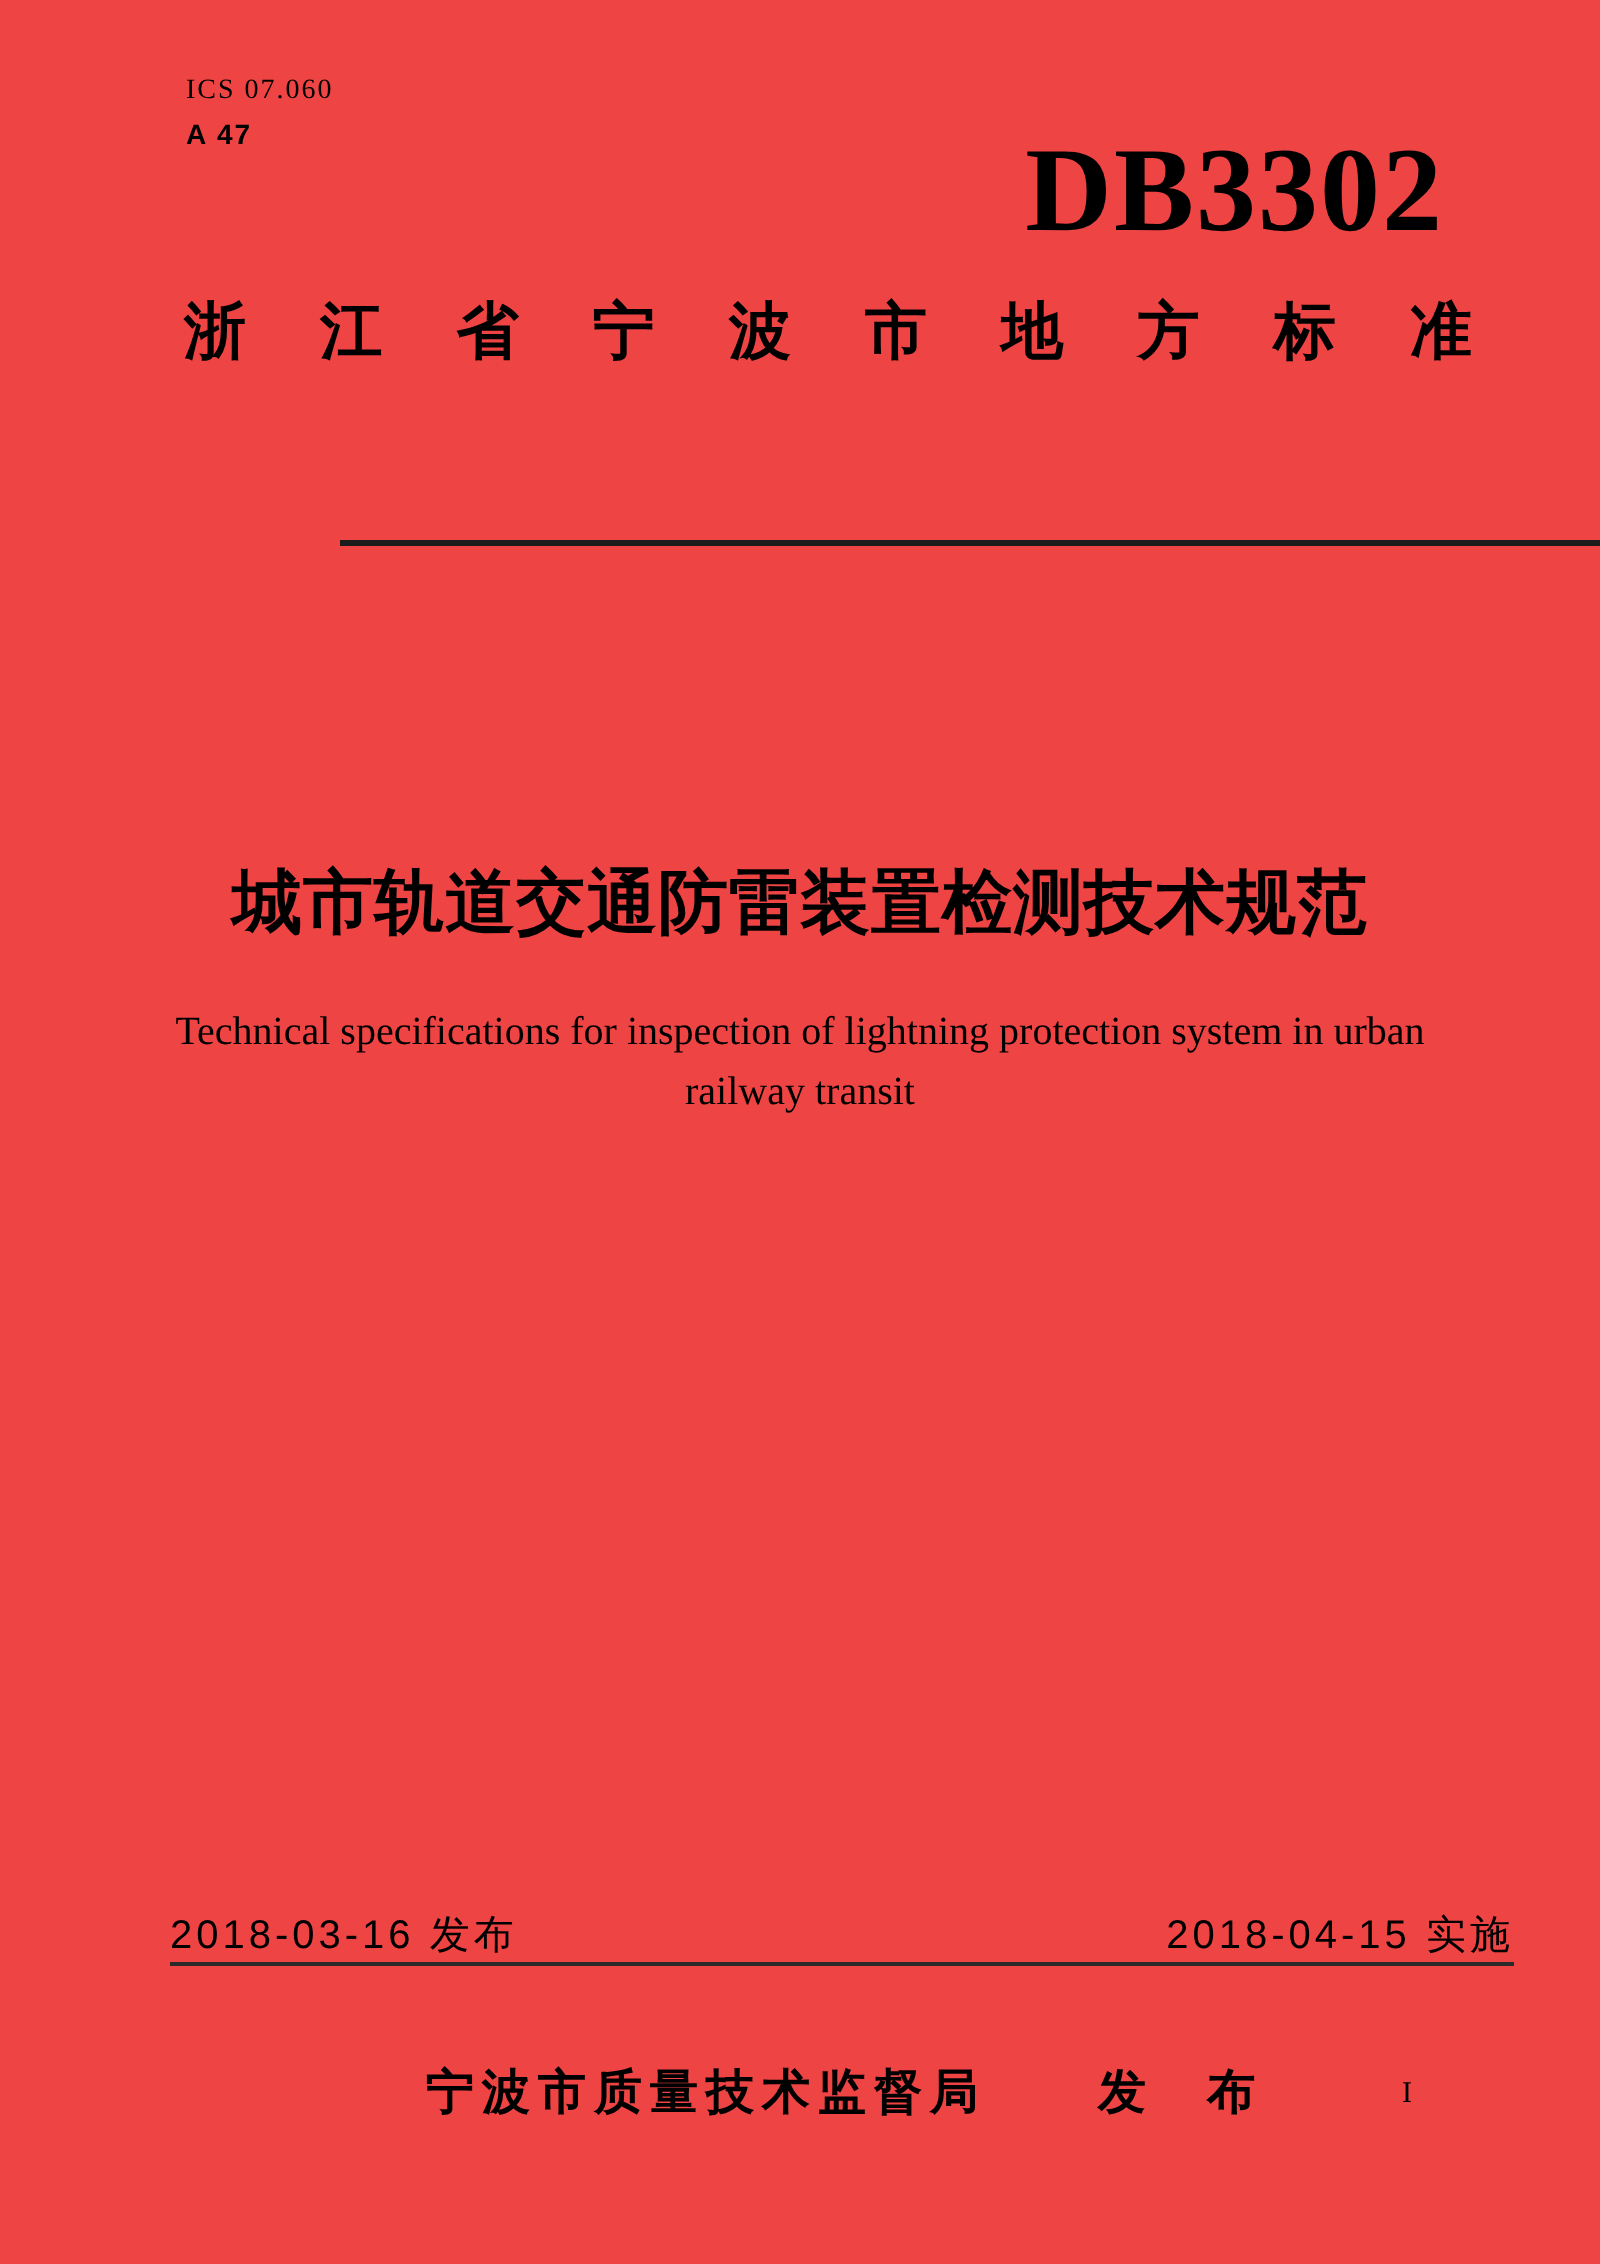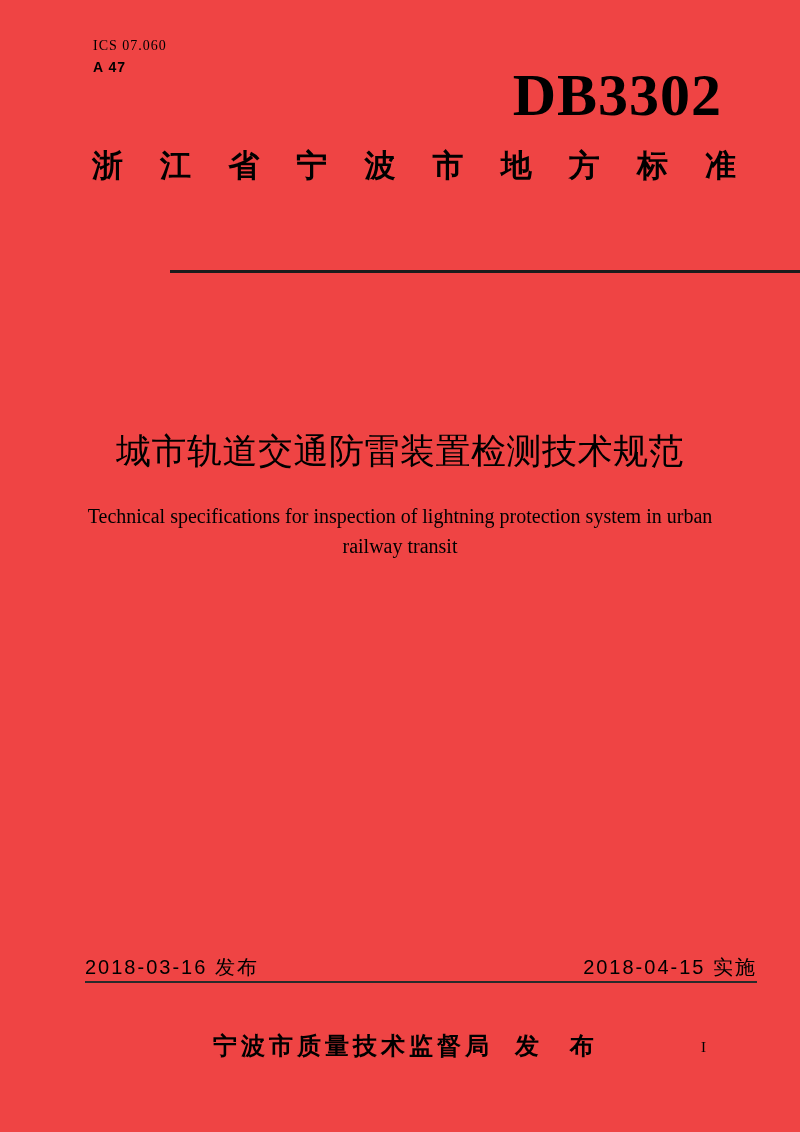--- a/index.html
+++ b/index.html
@@ -72,21 +72,21 @@
     height: 3px;
     background: #1c1c1c;
   }
   .title-cn {
     position: absolute;
     left: 0;
     top: 428px;
     width: 100%;
     text-align: center;
     font-size: 35px;
-    font-weight: 400;
+    font-weight: 700;
     letter-spacing: 0.5px;
   }
   .title-en {
     position: absolute;
     left: 50px;
     top: 501px;
     width: 700px;
     text-align: center;
     font-size: 20px;
     line-height: 30px;
@@ -111,21 +111,21 @@
     width: 672px;
     height: 2px;
     background: #2a2a2a;
   }
   .footer-row {
     position: absolute;
     left: 213px;
     top: 1030px;
     display: flex;
     align-items: flex-start;
-    gap: 22px;
+    gap: 56px;
     white-space: nowrap;
   }
   .publisher {
     font-size: 24px;
     font-weight: 700;
     letter-spacing: 4px;
   }
   .release-label {
     font-size: 24px;
     font-weight: 600;

